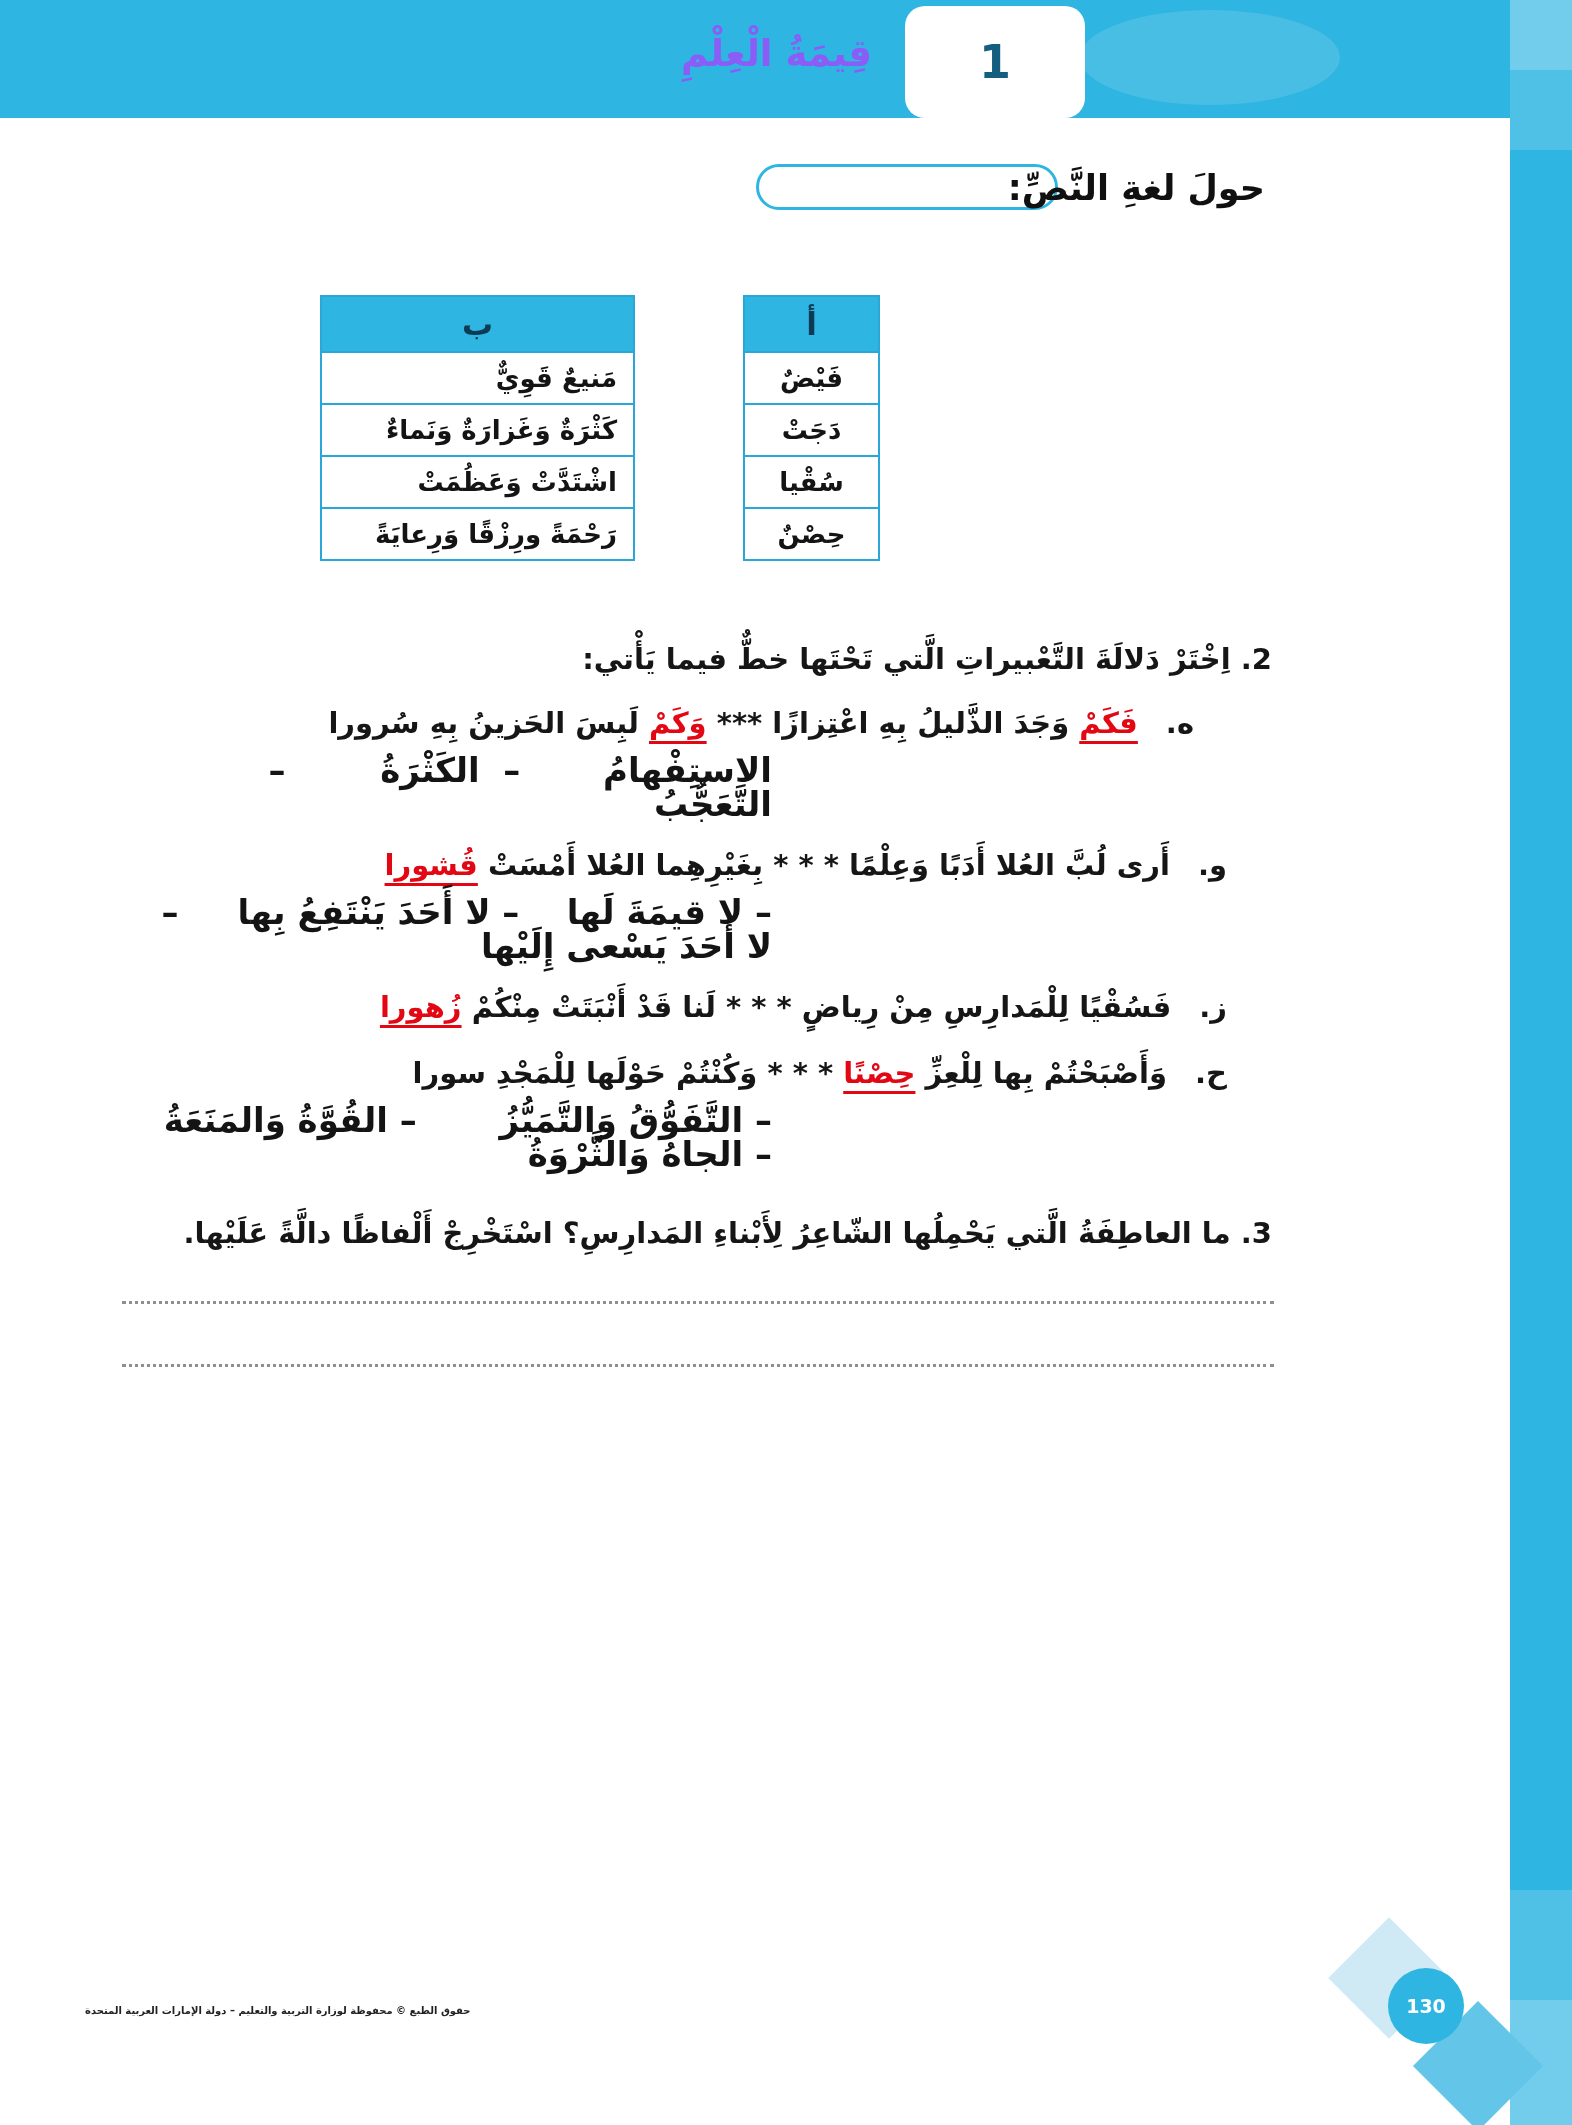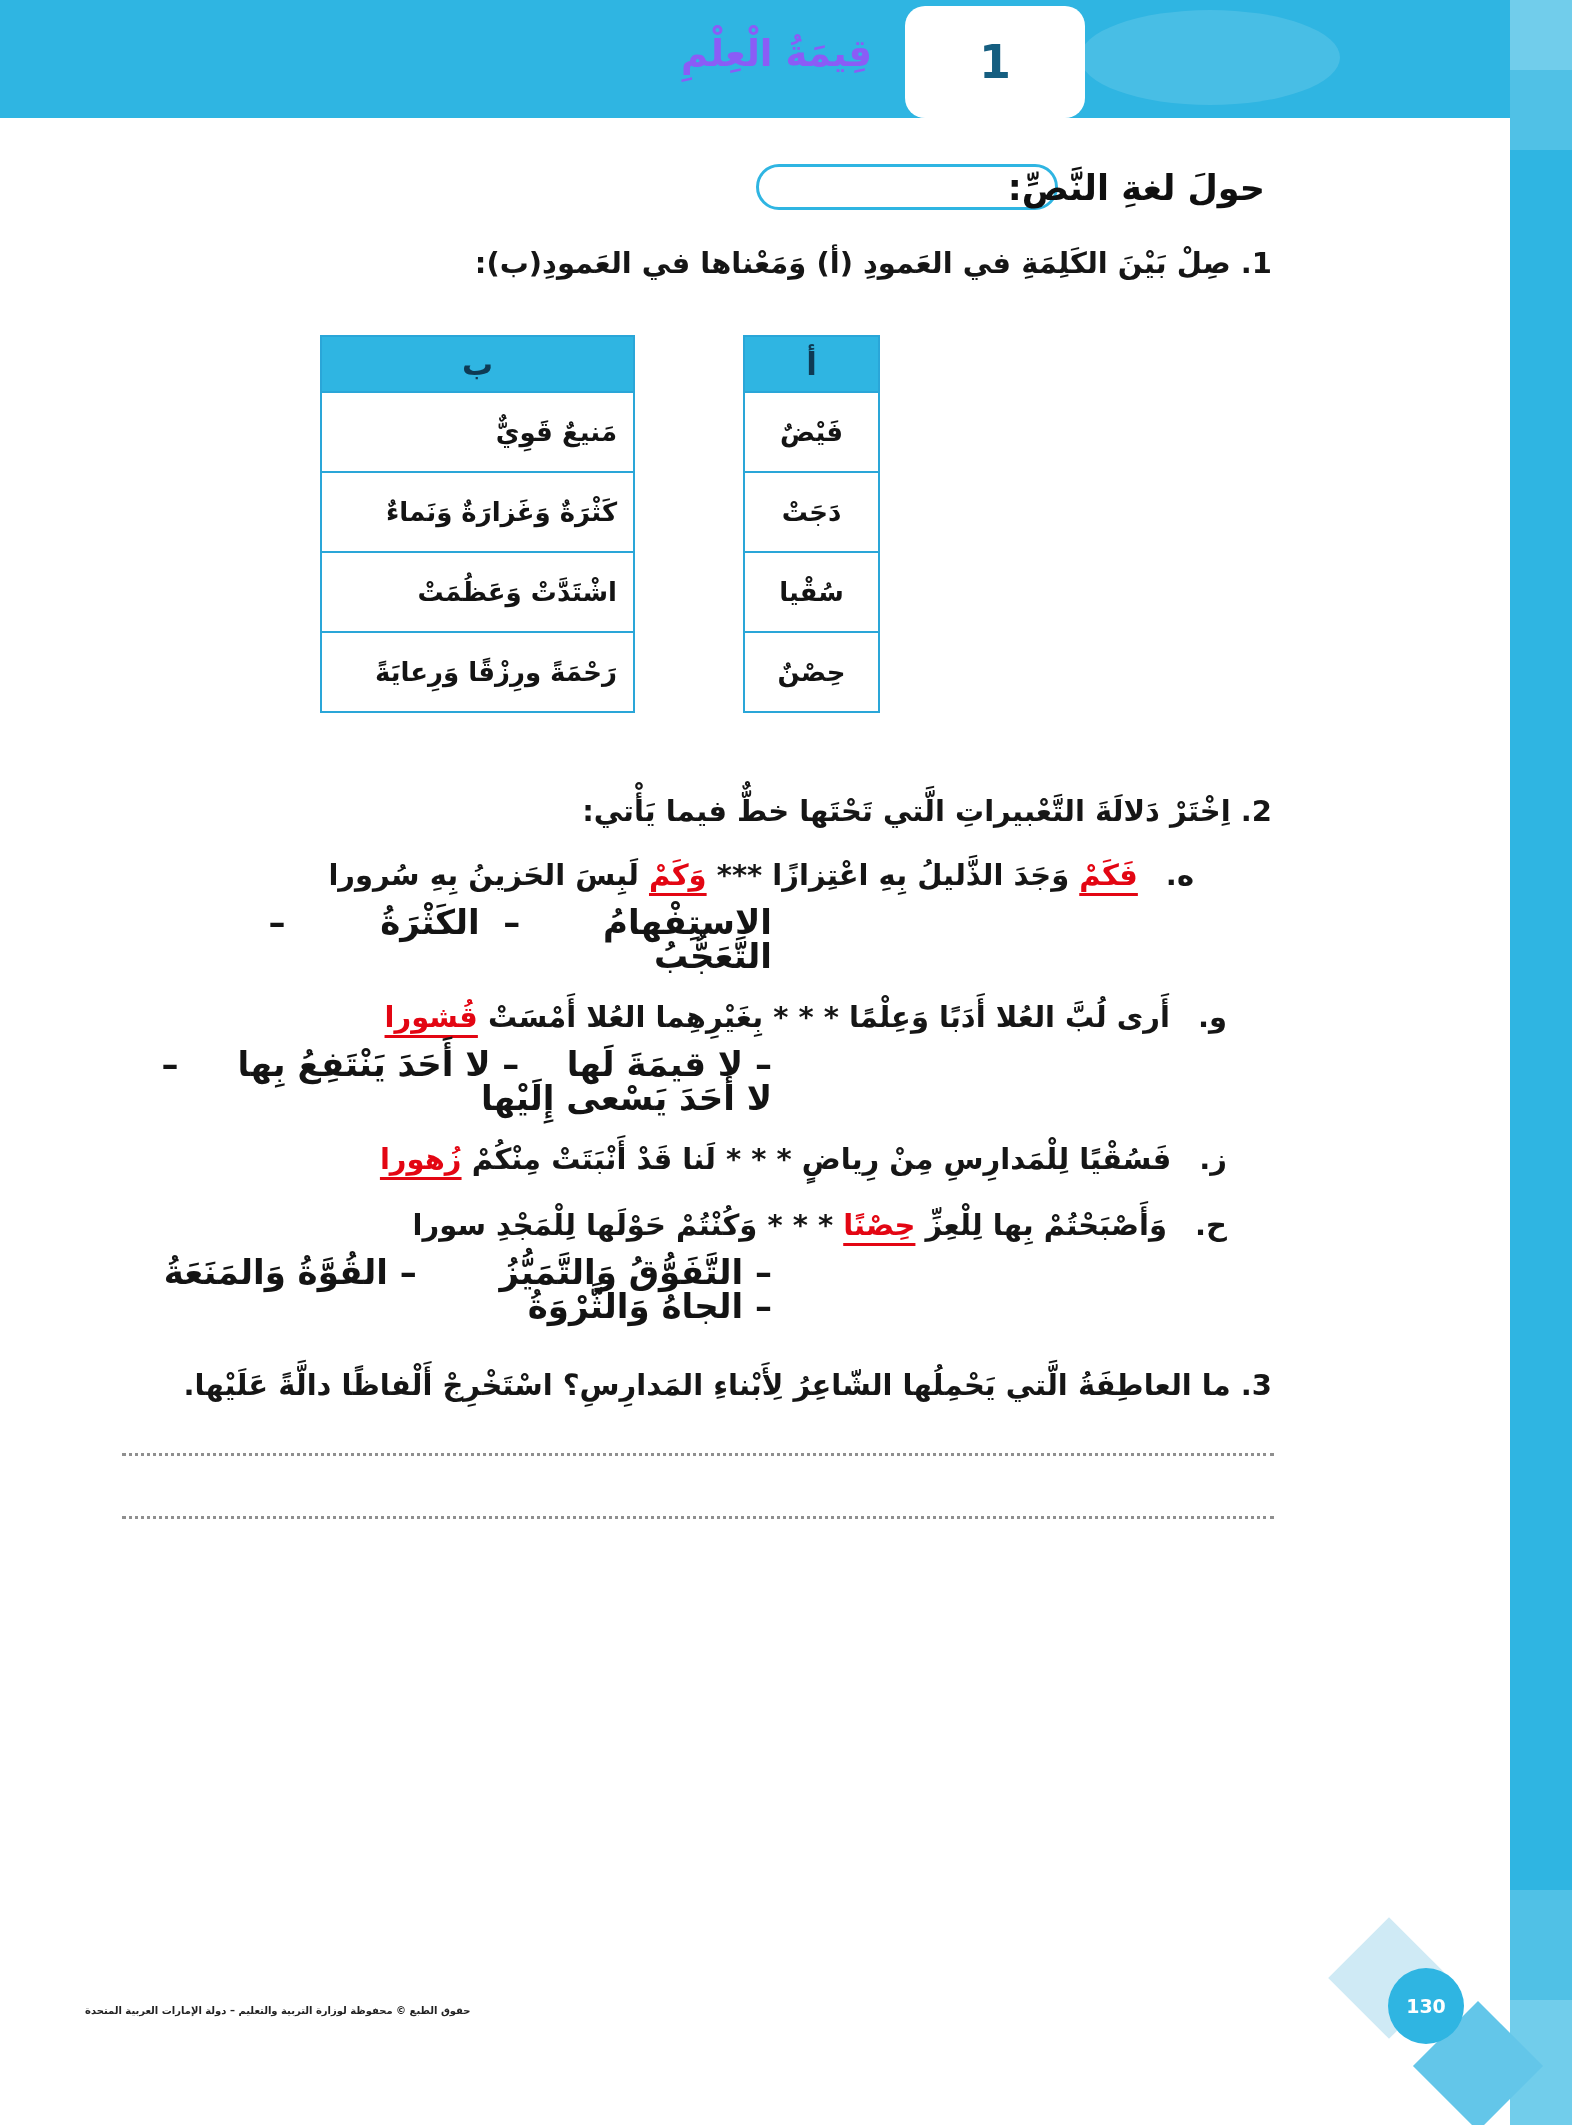--- a/index.html
+++ b/index.html
@@ -28,21 +28,21 @@
     background:#ffffff; border:3px solid #2fb5e2; border-radius:23px; }
   .section-pill-label { position:absolute; top:168px; right:307px; font-size:35px; font-weight:bold; color:#101010; white-space:nowrap; }
   
   .content { position:absolute; top:243px; right:300px; left:150px; direction:rtl; }
   .q-heading { font-size:29px; font-weight:bold; line-height:40px; }
   
   .tables { margin-top:52px; display:flex; gap:108px; padding-right:392px; direction:rtl; }
   table.tbl { border-collapse:collapse; }
   .tbl th, .tbl td { border:2px solid #2aa6d8; background:#ffffff; }
   .tbl th { height:56px; background:#2fb5e2; color:#0e3a54; font-size:31px; font-weight:bold; text-align:center; }
-  .tbl td { height:80px; font-size:26px; font-weight:bold; color:#141414; }
+  .tbl td { height:52px; font-size:26px; font-weight:bold; color:#141414; }
   .tbl-a { width:137px; }
   .tbl-a td { text-align:center; }
   .tbl-b { width:315px; }
   .tbl-b td { text-align:right; padding-right:16px; }
   
   .q2-heading { margin-top:78px; }
   .verse { margin-top:22px; font-size:29px; font-weight:bold; line-height:44px; white-space:nowrap; }
   .verse .letter { margin-left:28px; }
   .ind-a { margin-right:78px; }
   .ind-b { margin-right:45px; }
@@ -83,21 +83,20 @@
 <div class="lesson-box">
   <span class="lesson-number">1</span>
 </div>
 <div class="lesson-title">قِيمَةُ الْعِلْمِ</div>
 
 <div class="section-pill"></div>
 <div class="section-pill-label">حولَ لغةِ النَّصِّ:</div>
 
 <div class="content">
 
-  <div class="q-heading">1. صِلْ بَيْنَ الكَلِمَةِ في العَمودِ (أ) وَمَعْناها في العَمودِ(ب):</div>
 
   <div class="tables">
     <table class="tbl tbl-a">
       <tbody>
           <tr>
             <th>أ</th>
           </tr>
       <tr>
             <td>فَيْضٌ</td>
           </tr>

